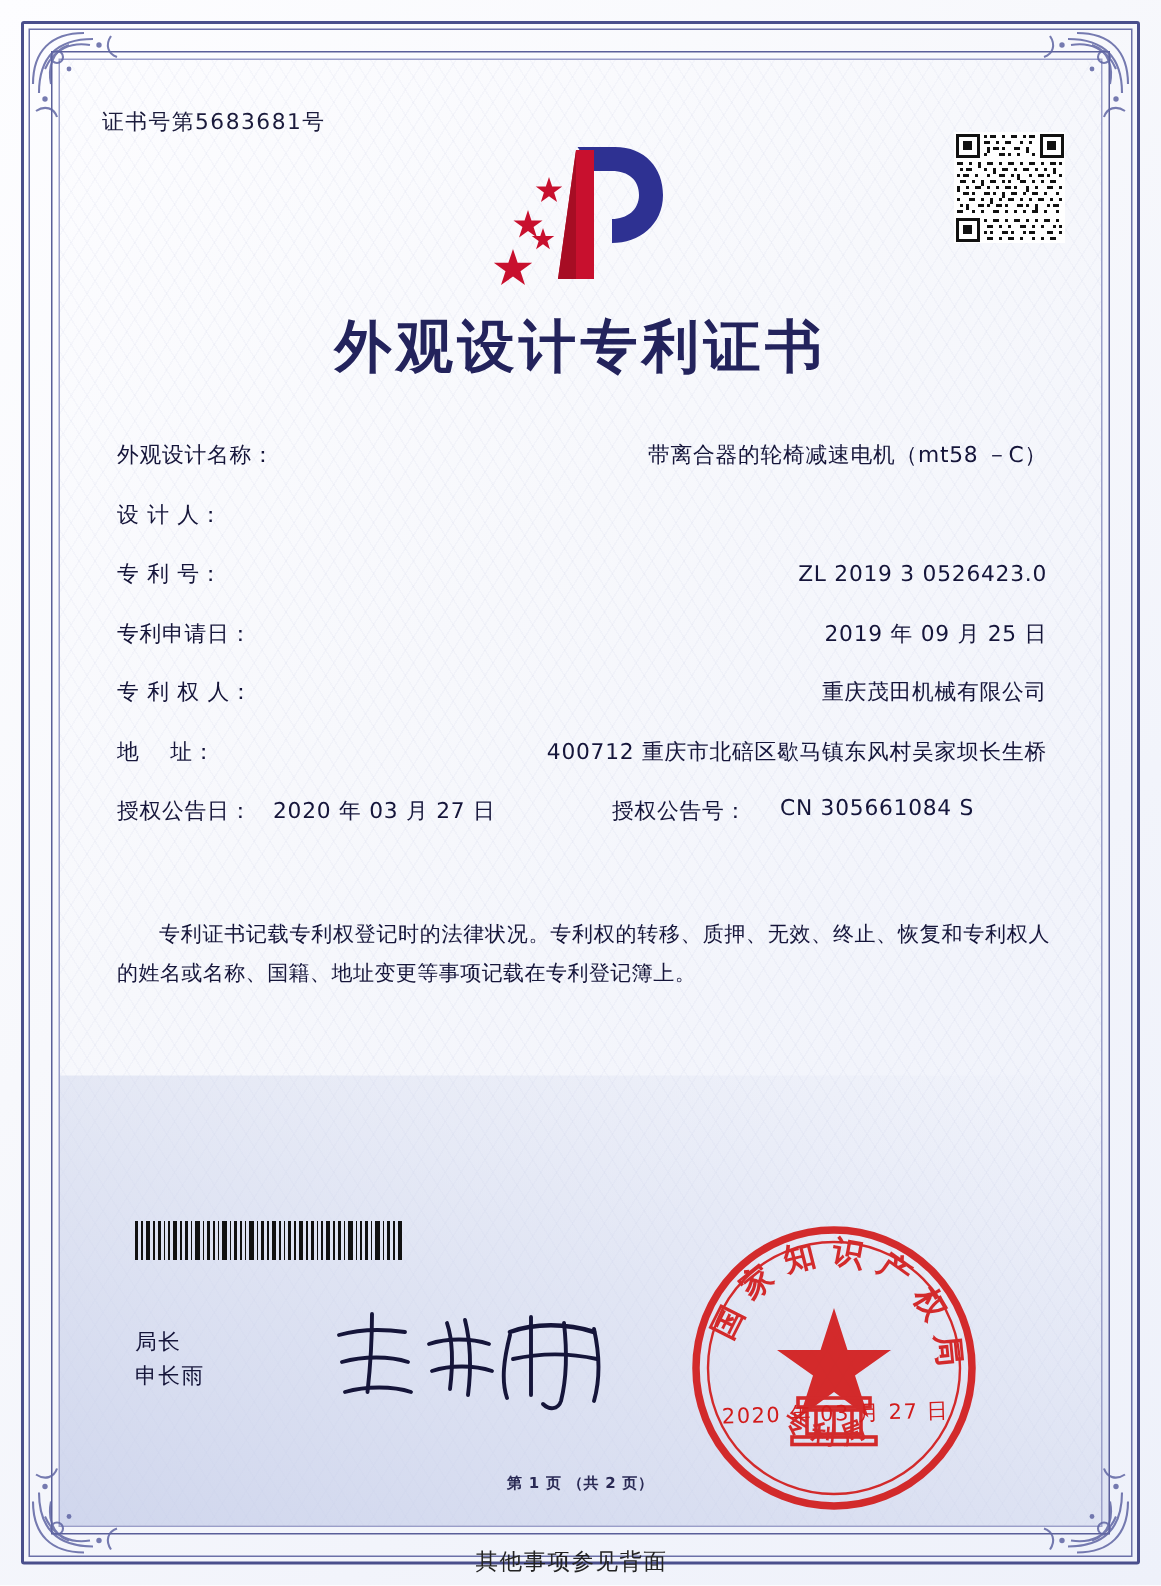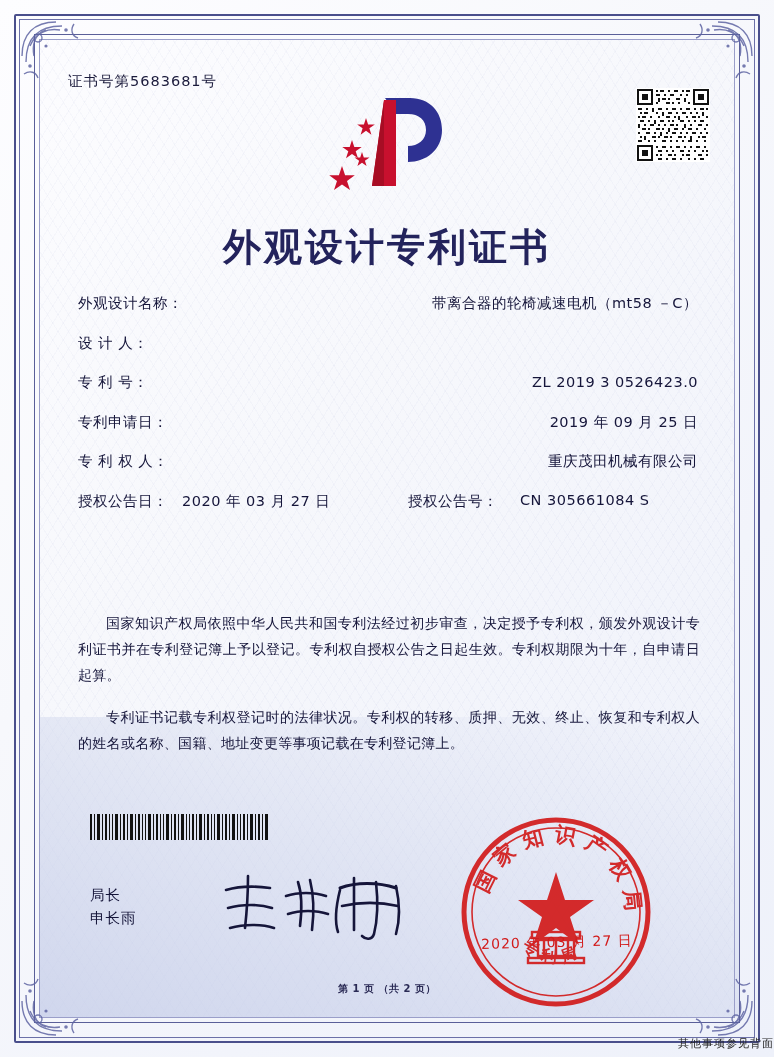--- a/index.html
+++ b/index.html
@@ -129,21 +129,20 @@
   .title {
     position: absolute;
     left: 0; right: 0;
     top: 152px;
     text-align: center;
     font-size: 38px;
     font-weight: bold;
     letter-spacing: 3px;
     color: #23235c;
     font-family: Liberation Serif, serif;
-    margin-top: 16px;
   }
 
   
   .fields {
     position: absolute;
     left: 24px;
     top: 240px;
     width: 620px;
   }
   .row {
@@ -250,24 +249,24 @@
     top: 928px;
     text-align: center;
     font-size: 10px;
     color: #2a2a55;
     letter-spacing: 0.5px;
     font-weight: bold;
   }
 
   .footnote {
     position: absolute;
-    left: 0; right: 0;
+    left: 0; right: 12px;
     bottom: 6px;
-    text-align: right;
-    font-size: 11px;
+    text-align: center;
+    font-size: 15px;
     color: #222;
     letter-spacing: 1px;
   }
 </style>
 </head>
 <body>
 
 <div class="page">
 
   <div class="guilloche"></div>
@@ -546,34 +545,37 @@
         <span class="val">ZL 2019 3 0526423.0</span>
       </div>
       <div class="row">
         <span class="lbl">专利申请日：</span>
         <span class="val">2019 年 09 月 25 日</span>
       </div>
       <div class="row">
         <span class="lbl">专 利 权 人：</span>
         <span class="val">重庆茂田机械有限公司</span>
       </div>
+      <div class="row">
+        <span class="lbl">地    址：</span>
+        <span class="val">400712 重庆市北碚区歇马镇东风村吴家坝长生桥</span>
+      </div>
       <div class="row2">
         <span class="cell-a">
           <span class="lbl">授权公告日：</span>
           <span>2020 年 03 月 27 日</span>
         </span>
         <span class="cell-b">
           <span class="lbl-b">授权公告号：</span>
           <span>CN 305661084 S</span>
         </span>
       </div>
     </div>
 
     <div class="paras">
-      <p>国家知识产权局依照中华人民共和国专利法经过初步审查，决定授予专利权，颁发外观设计专利证书并在专利登记簿上予以登记。专利权自授权公告之日起生效。专利权期限为十年，自申请日起算。</p>
       <p>专利证书记载专利权登记时的法律状况。专利权的转移、质押、无效、终止、恢复和专利权人的姓名或名称、国籍、地址变更等事项记载在专利登记簿上。</p>
     </div>
 
     <div class="barcode">
       <svg width="178" height="26" viewBox="0 0 178 26" shape-rendering="crispEdges">
         <rect width="178" height="26" fill="none"></rect>
         <g fill="#111">
           <rect x="0" y="0" width="2" height="26"></rect>
             <rect x="4" y="0" width="1" height="26"></rect>
           <rect x="7" y="0" width="3" height="26"></rect>

